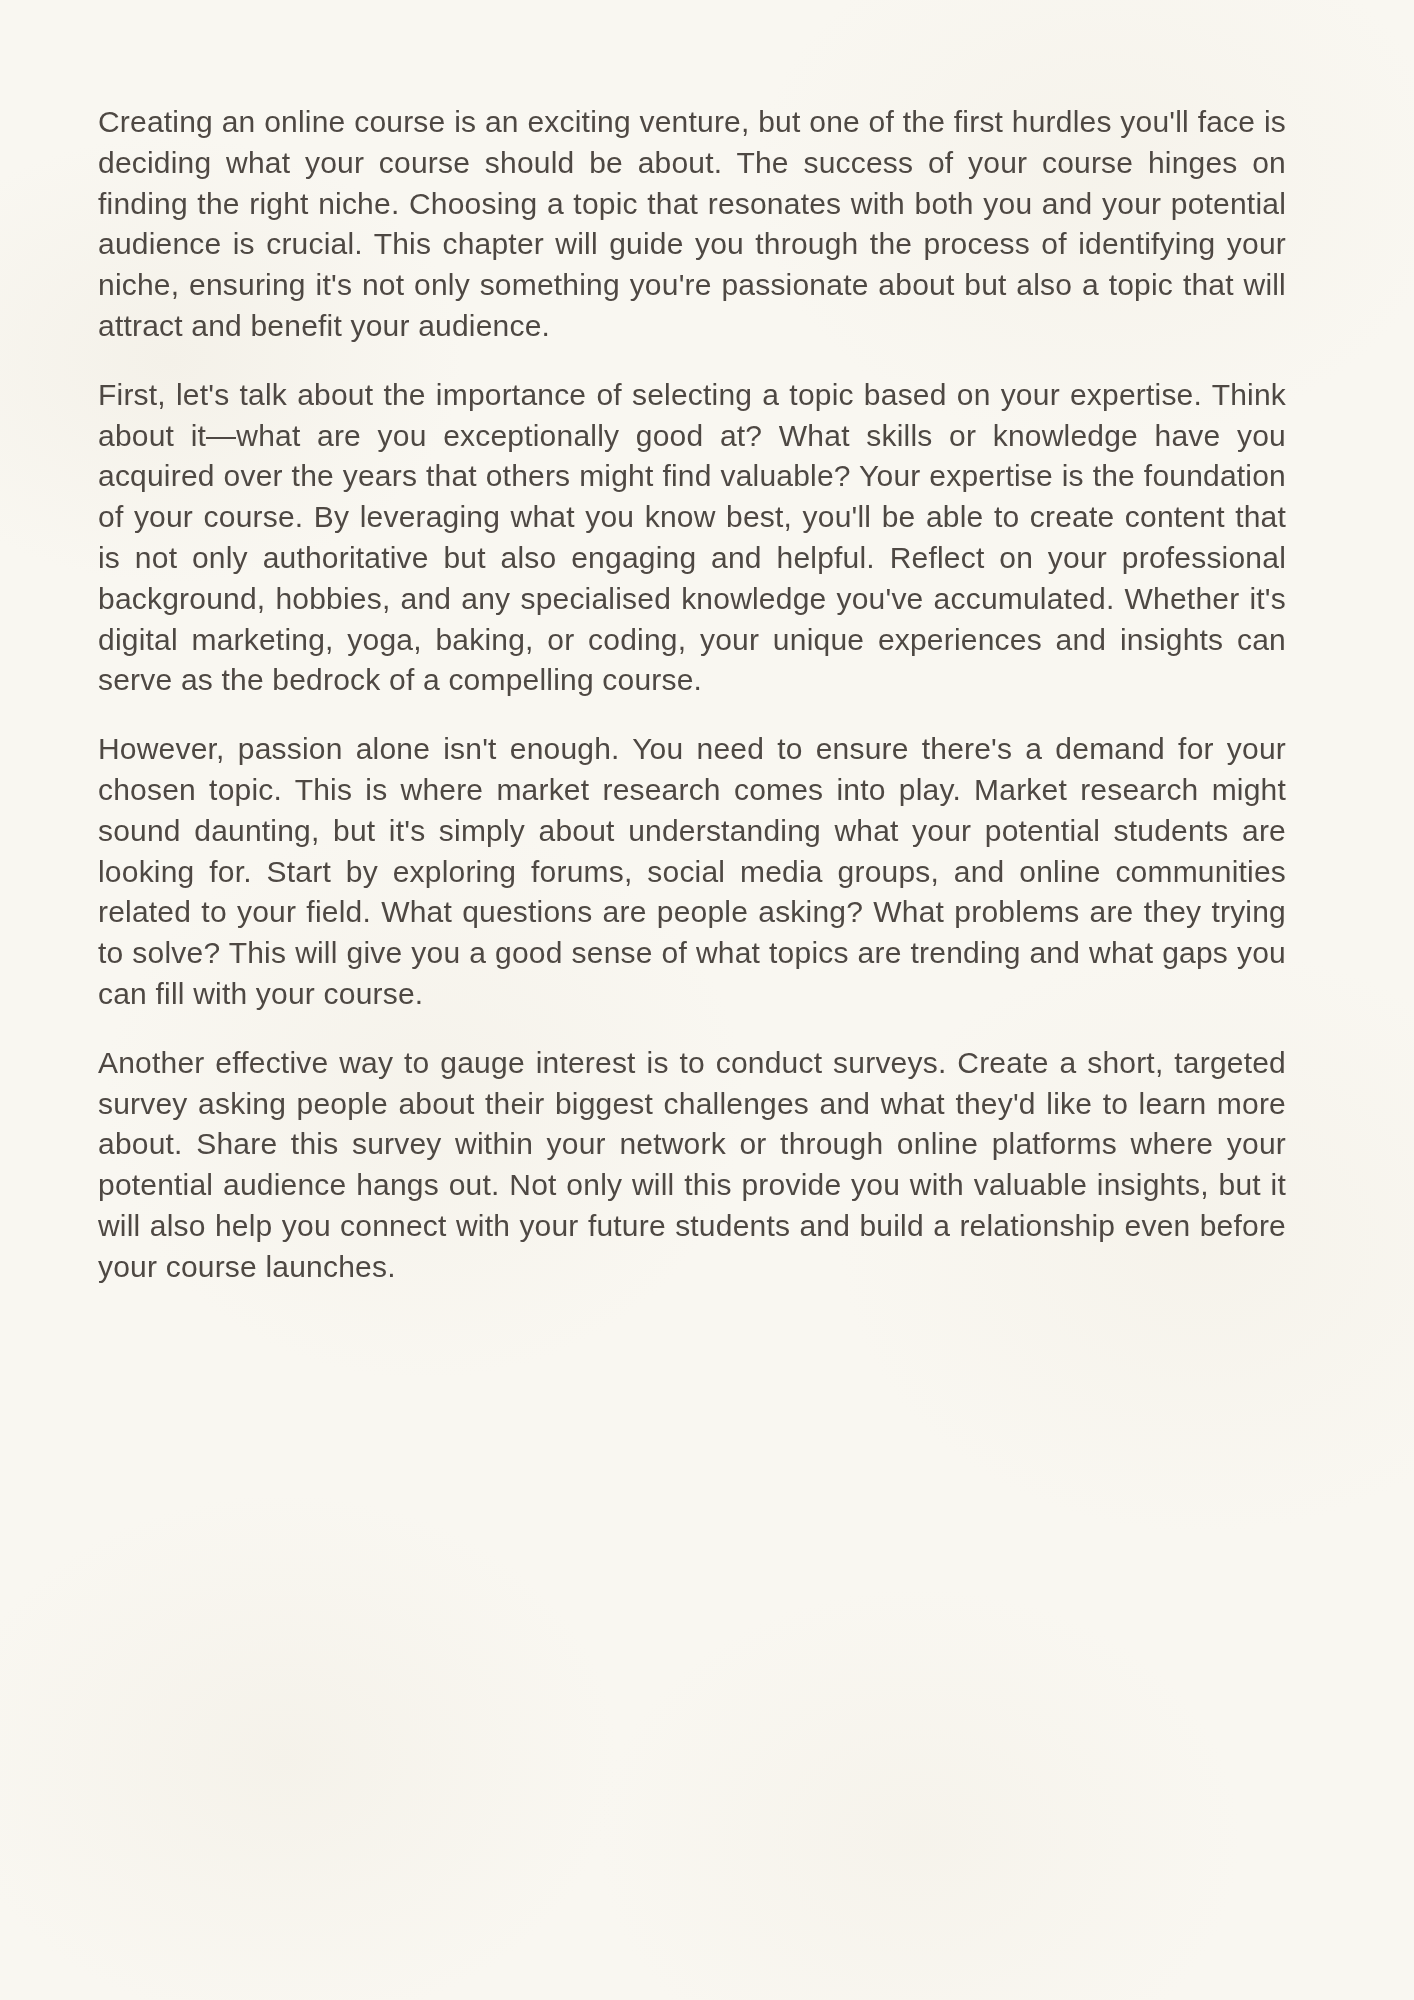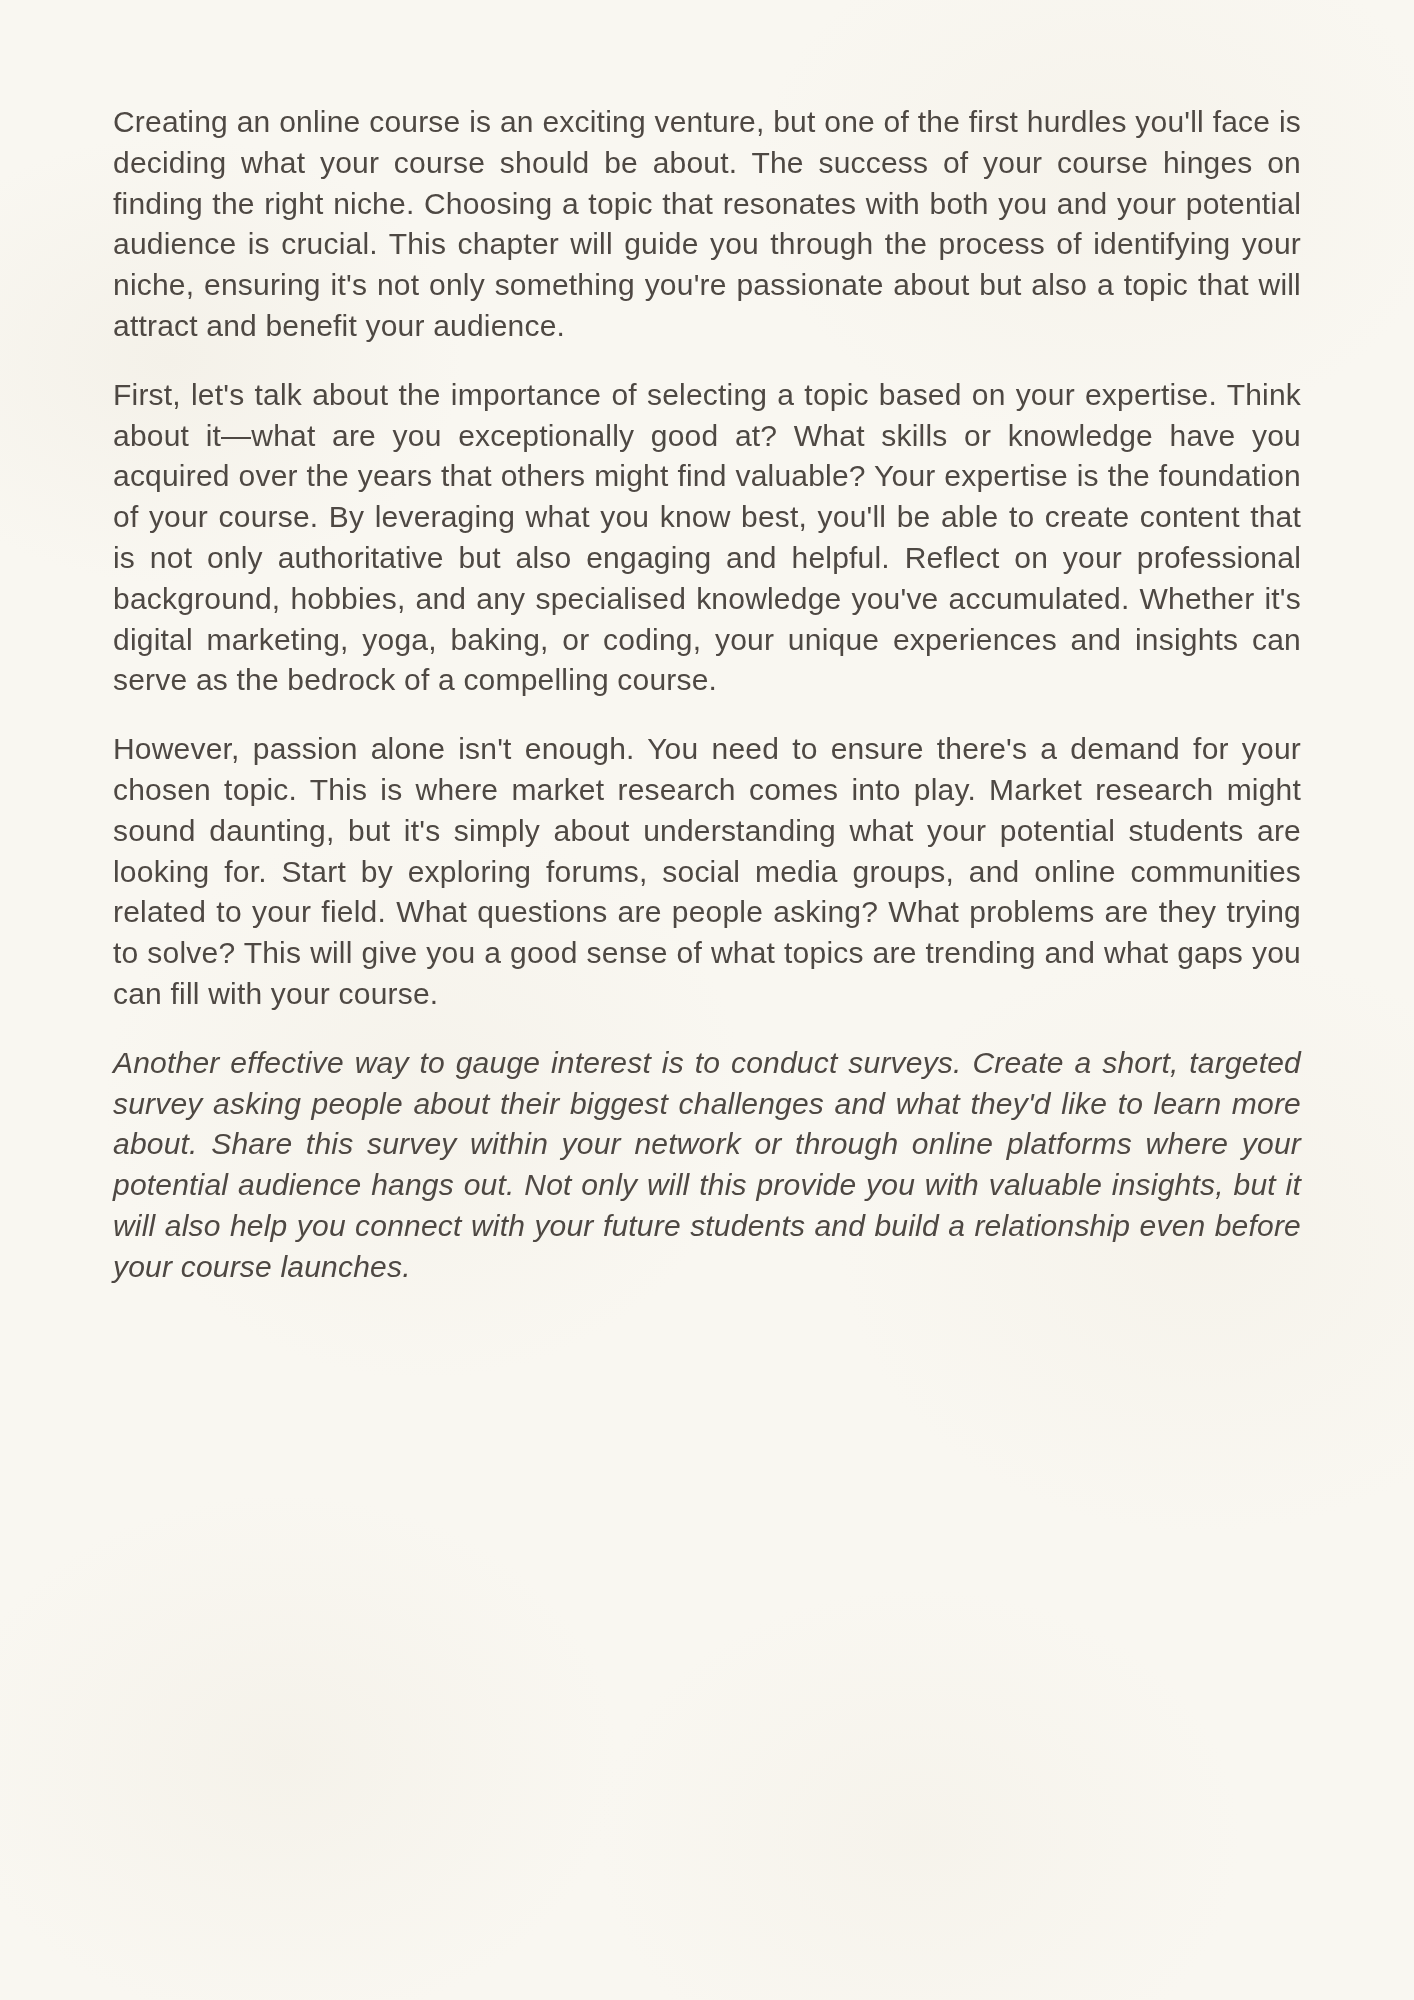--- a/index.html
+++ b/index.html
@@ -22,35 +22,35 @@
       radial-gradient(ellipse 420px 320px at 12% 18%, rgba(235,230,218,0.35), rgba(235,230,218,0) 70%),
       radial-gradient(ellipse 500px 380px at 78% 9%,  rgba(238,233,221,0.30), rgba(238,233,221,0) 70%),
       radial-gradient(ellipse 460px 400px at 30% 55%, rgba(236,231,219,0.28), rgba(236,231,219,0) 70%),
       radial-gradient(ellipse 520px 420px at 85% 62%, rgba(238,233,221,0.30), rgba(238,233,221,0) 70%),
       radial-gradient(ellipse 480px 380px at 20% 88%, rgba(236,231,219,0.30), rgba(236,231,219,0) 70%),
       radial-gradient(ellipse 460px 360px at 65% 92%, rgba(238,233,221,0.28), rgba(238,233,221,0) 70%);
     overflow: hidden;
   }
   .content {
     position: absolute;
-    left: 113px;
+    left: 98px;
     top: 102px;
     width: 1188px;
   }
   .content p {
     margin: 0 0 28px 0;
     font-size: 30px;
     font-weight: 300;
     line-height: 40.8px;
     letter-spacing: 0.2px;
     color: #4e4843;
     text-align: justify;
     text-justify: inter-word;
   }
-  .content p:last-child { margin-bottom: 0; font-style: italic; }
+  .content p:last-child { margin-bottom: 0; }
 </style>
 </head>
 <body>
 
 <div class="page">
   <div class="content">
     <p>Creating an online course is an exciting venture, but one of the first hurdles you'll face is deciding what your course should be about. The success of your course hinges on finding the right niche. Choosing a topic that resonates with both you and your potential audience is crucial. This chapter will guide you through the process of identifying your niche, ensuring it's not only something you're passionate about but also a topic that will attract and benefit your audience.</p>
     <p>First, let's talk about the importance of selecting a topic based on your expertise. Think about it—what are you exceptionally good at? What skills or knowledge have you acquired over the years that others might find valuable? Your expertise is the foundation of your course. By leveraging what you know best, you'll be able to create content that is not only authoritative but also engaging and helpful. Reflect on your professional background, hobbies, and any specialised knowledge you've accumulated. Whether it's digital marketing, yoga, baking, or coding, your unique experiences and insights can serve as the bedrock of a compelling course.</p>
     <p>However, passion alone isn't enough. You need to ensure there's a demand for your chosen topic. This is where market research comes into play. Market research might sound daunting, but it's simply about understanding what your potential students are looking for. Start by exploring forums, social media groups, and online communities related to your field. What questions are people asking? What problems are they trying to solve? This will give you a good sense of what topics are trending and what gaps you can fill with your course.</p>
     <p>Another effective way to gauge interest is to conduct surveys. Create a short, targeted survey asking people about their biggest challenges and what they'd like to learn more about. Share this survey within your network or through online platforms where your potential audience hangs out. Not only will this provide you with valuable insights, but it will also help you connect with your future students and build a relationship even before your course launches.</p>

